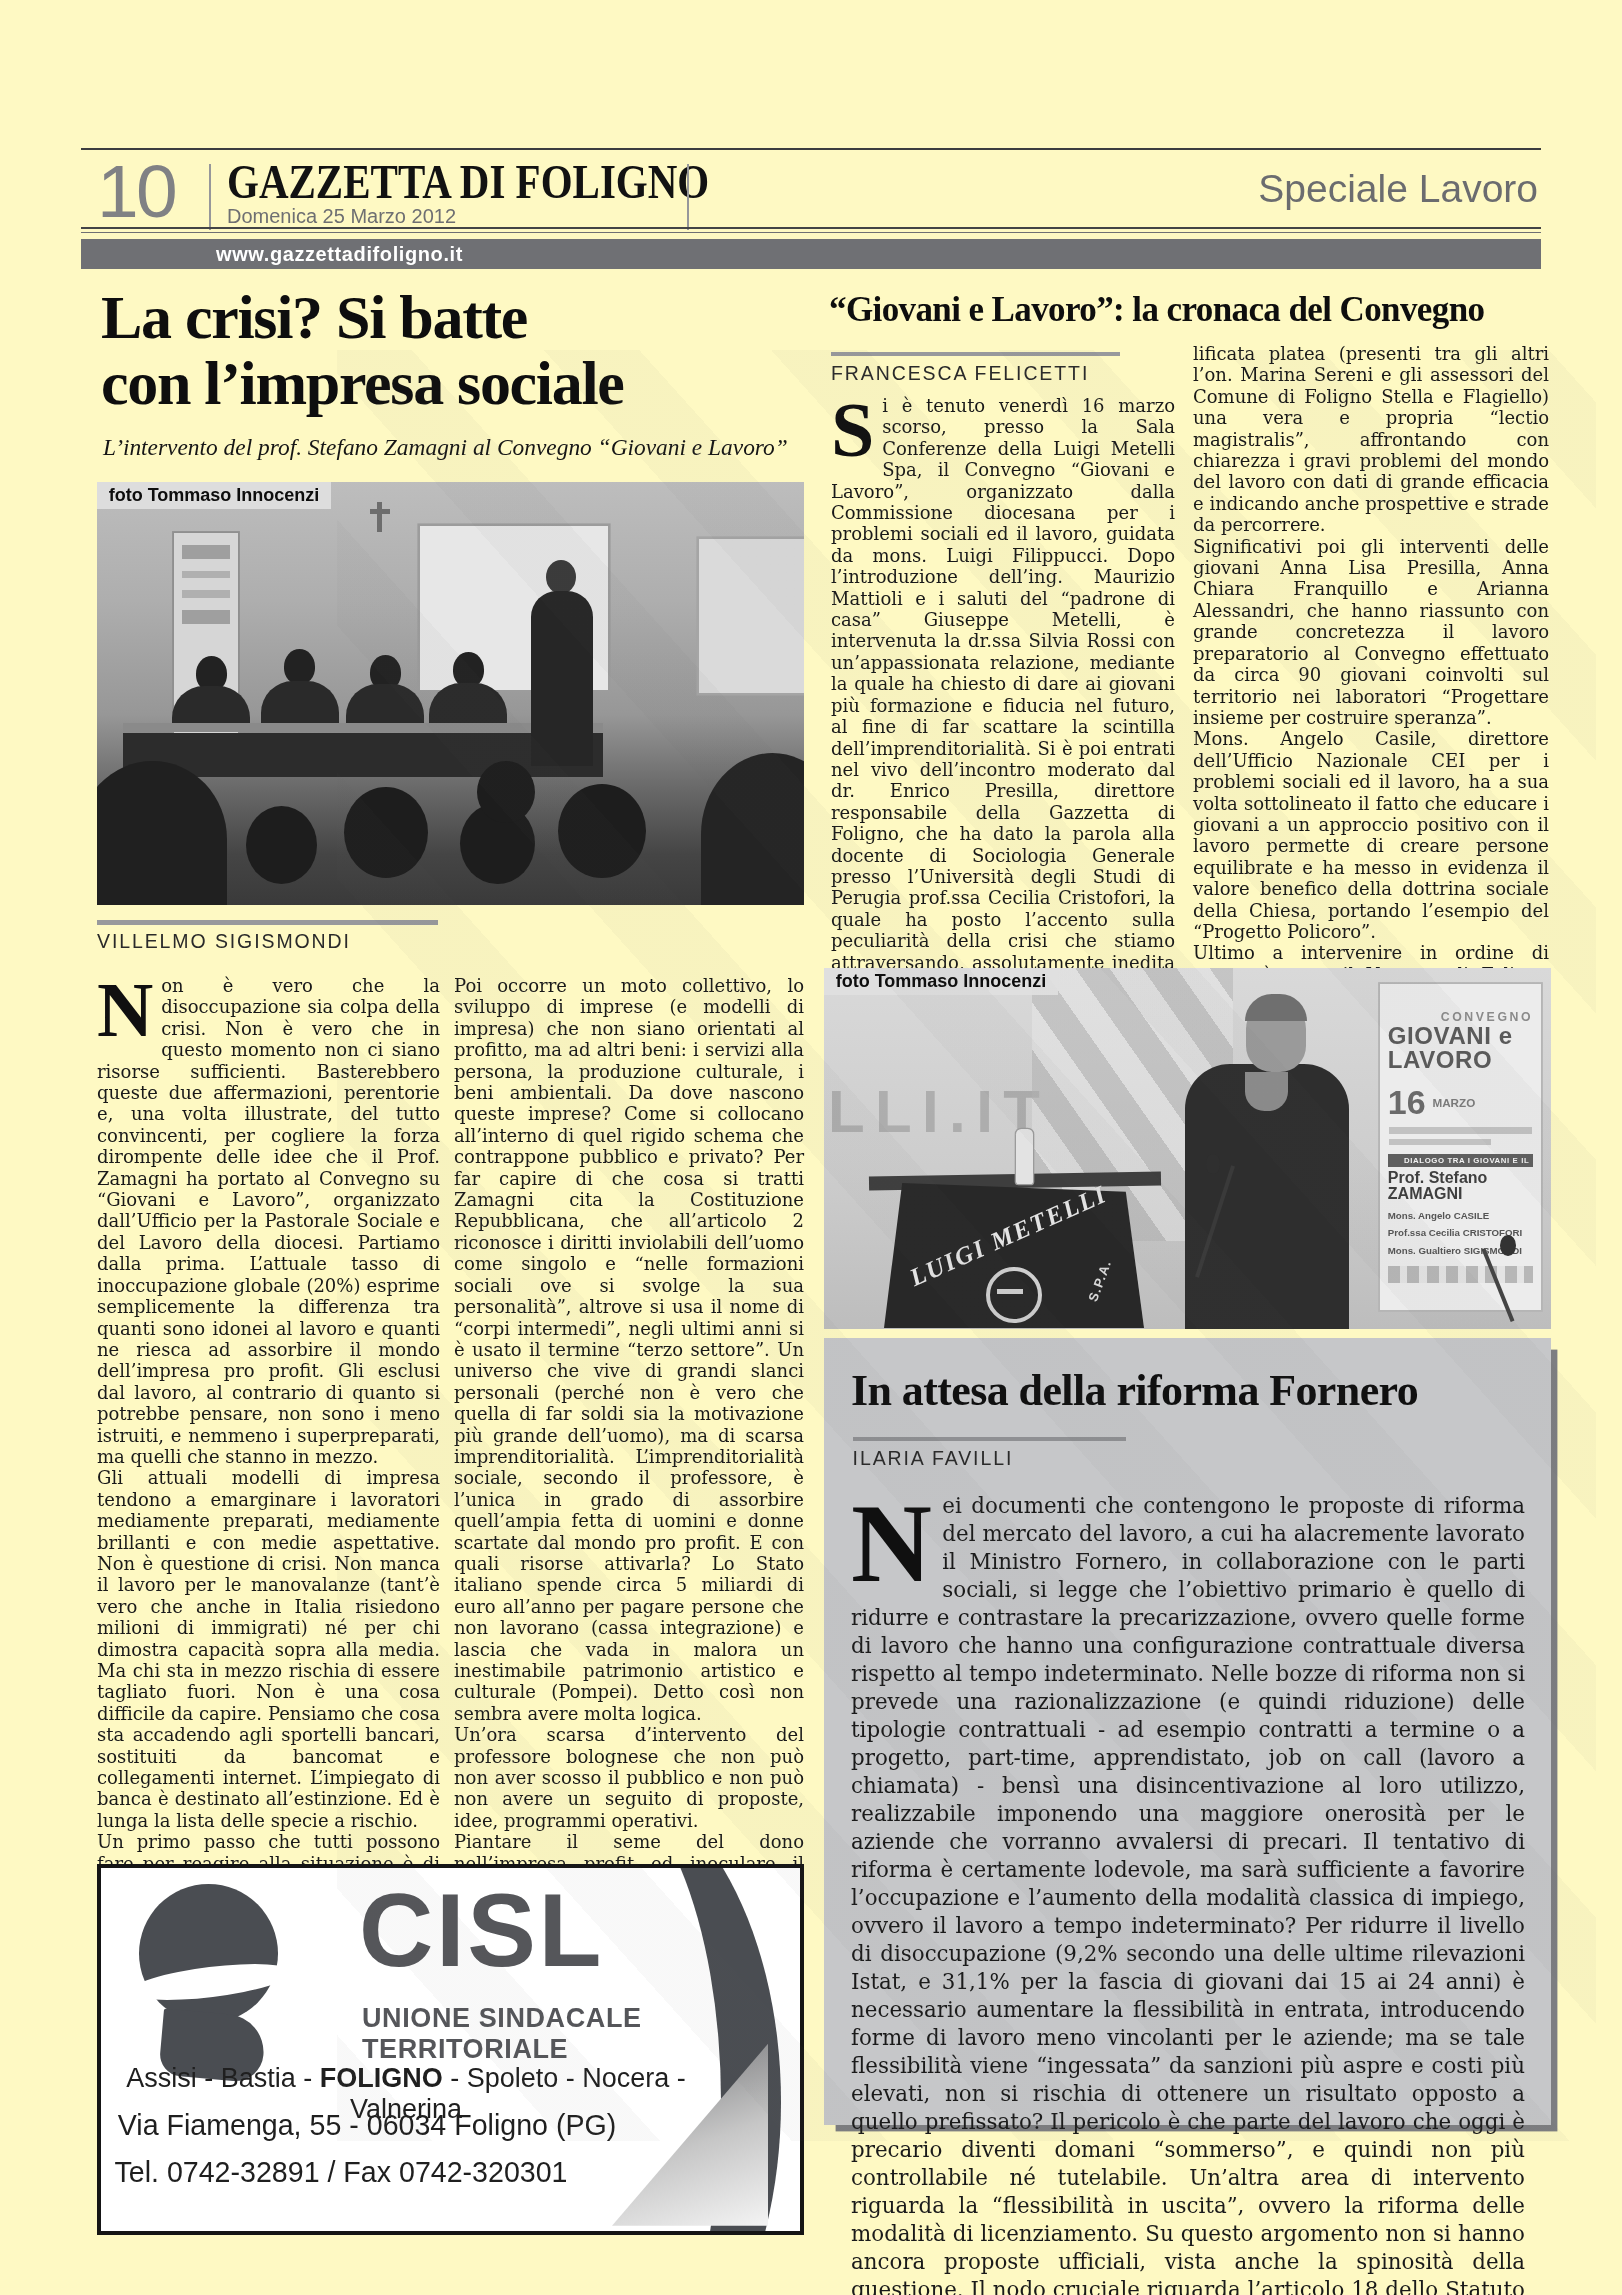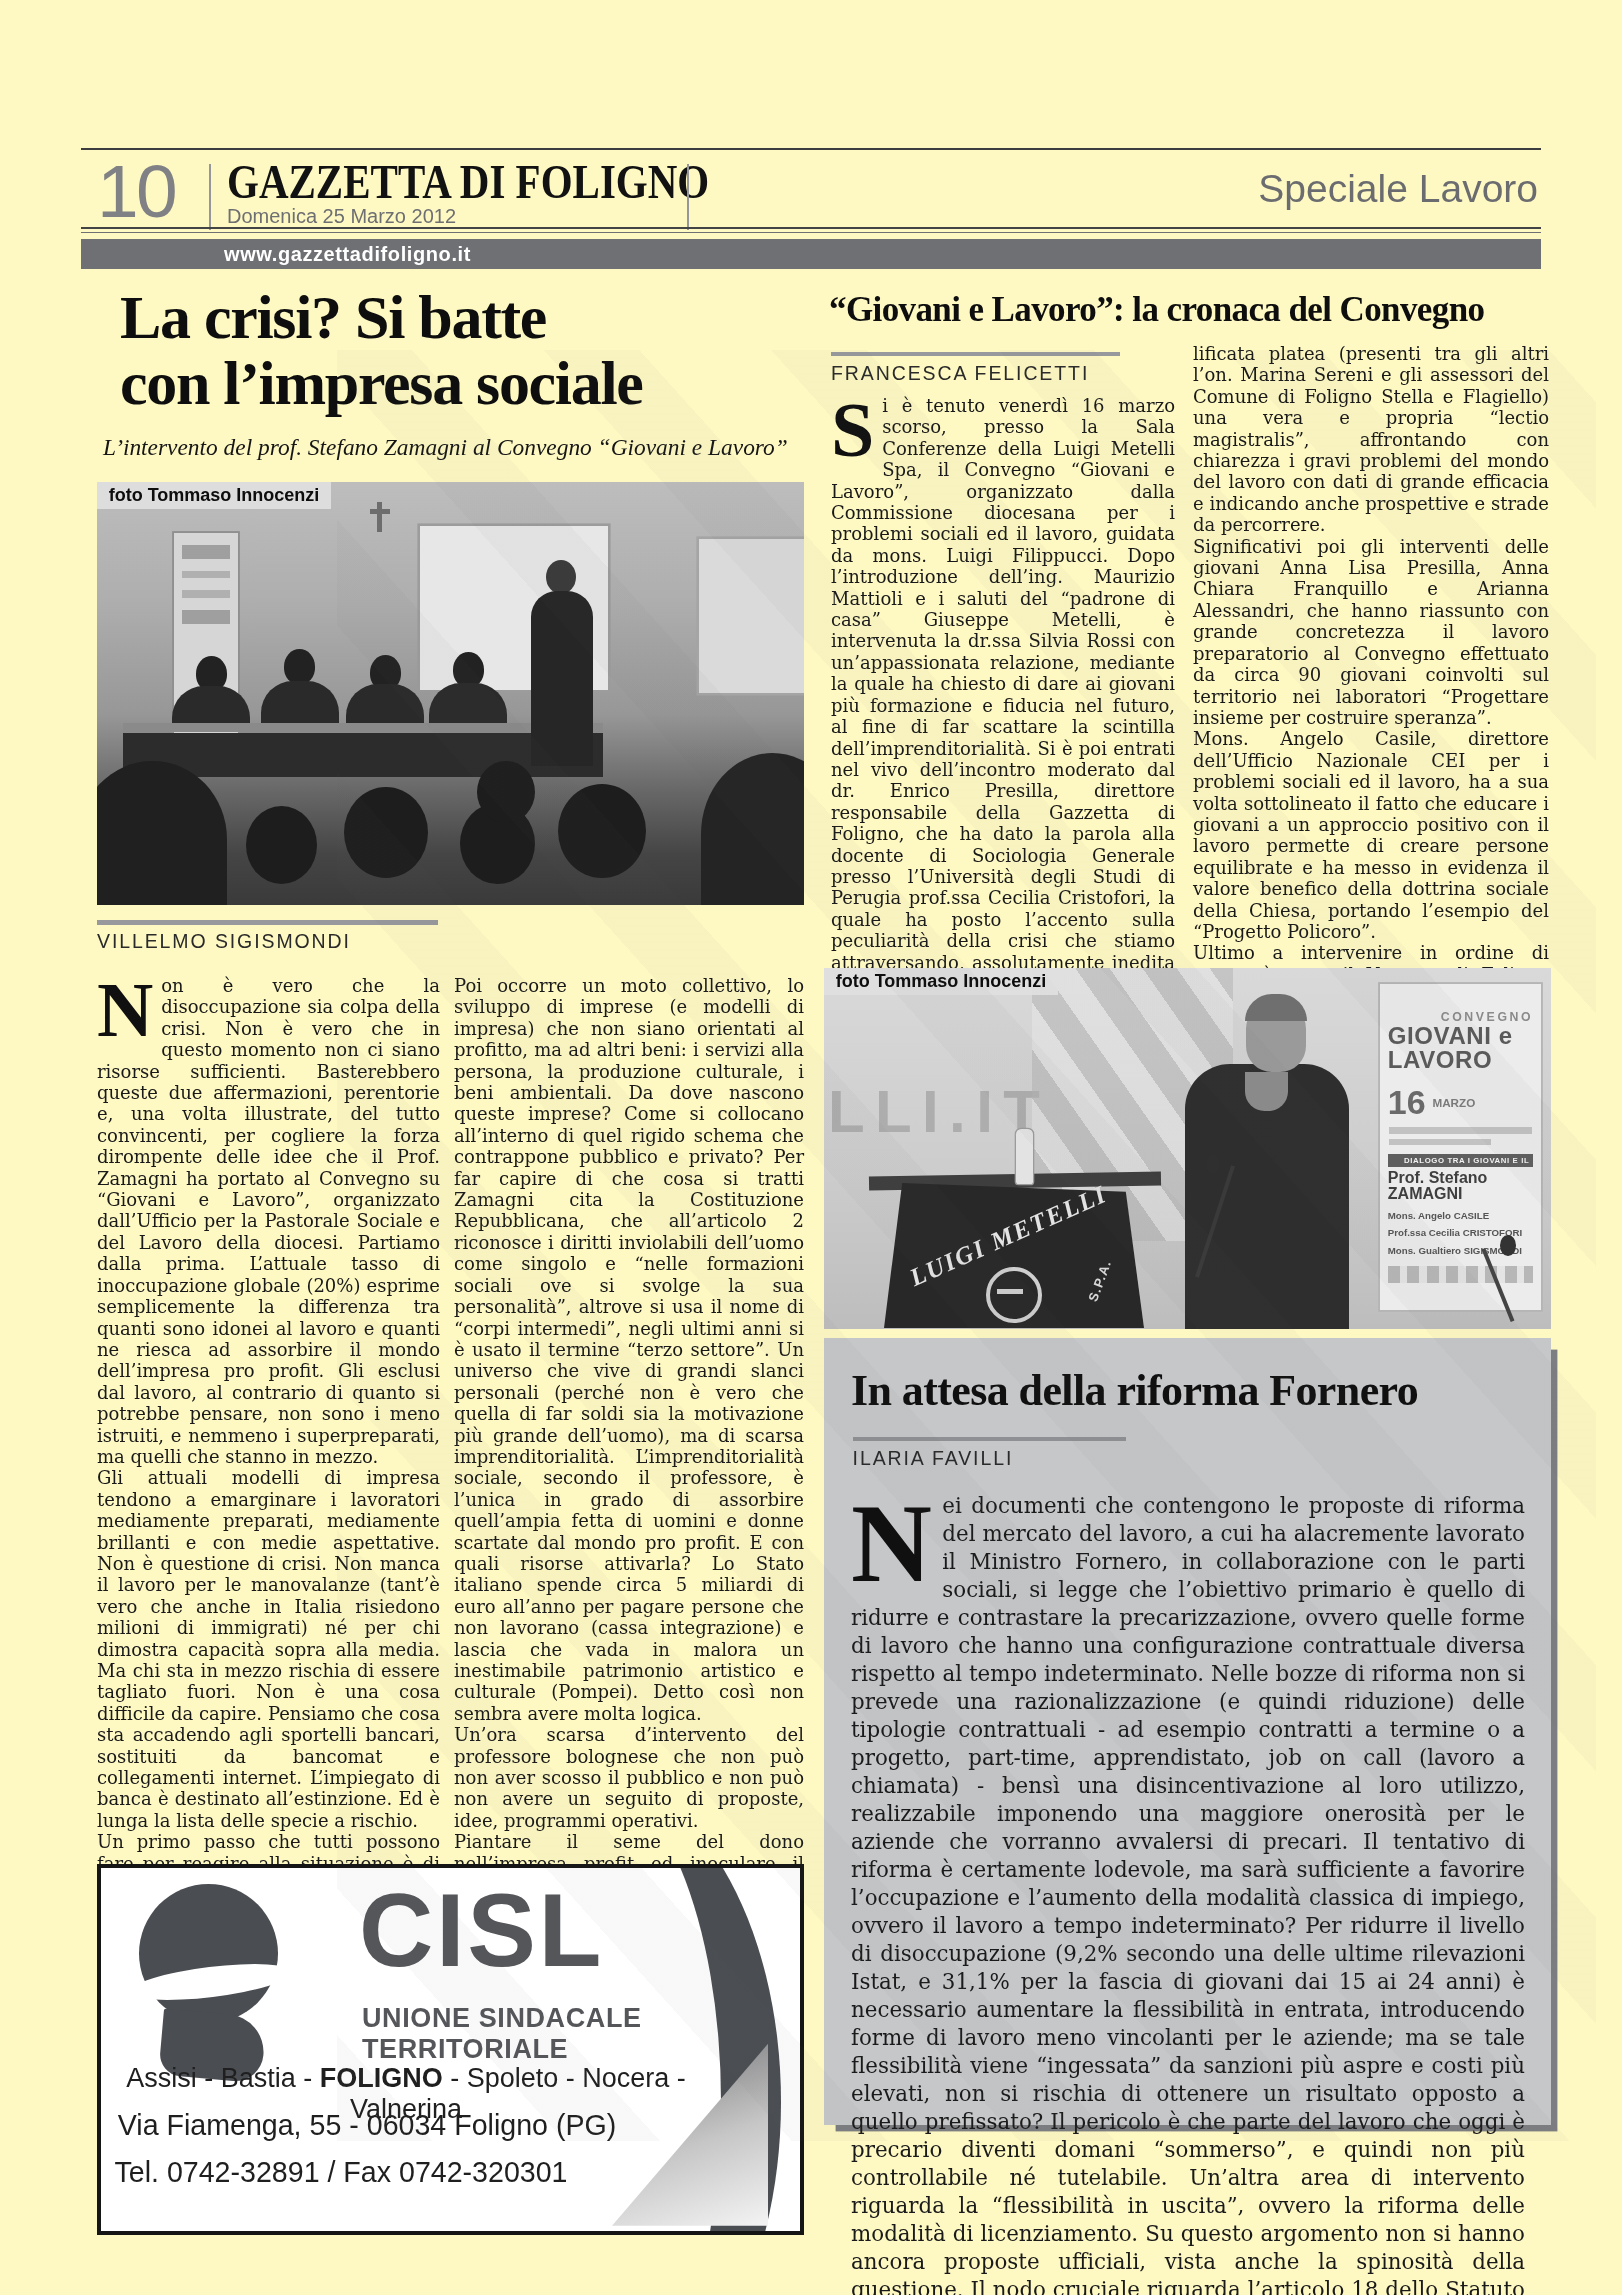--- a/index.html
+++ b/index.html
@@ -15,25 +15,25 @@
   .masthead-title{position:absolute;left:227px;top:158px;font-family:"Liberation Serif",serif;
                   font-weight:700;font-size:41px;line-height:1;color:#121212;letter-spacing:0px;
                   transform:scaleY(1.18);transform-origin:left top;white-space:nowrap;}
   .masthead-date{position:absolute;left:227px;top:205px;width:448px;text-align:left;
                  font-size:20px;color:#6e6f72;}
   .section-label{position:absolute;right:84px;top:167px;font-size:39px;color:#6b6c6f;}
   .mast-rule1{position:absolute;left:81px;top:227px;width:1460px;height:1.9px;background:#434446;}
   .mast-rule2{position:absolute;left:81px;top:232px;width:1460px;height:1.3px;background:#6f7073;}
   .url-bar{position:absolute;left:81px;top:239px;width:1460px;height:30px;background:#6f7074;}
   .url-bar span{display:block;padding-left:135px;line-height:30px;color:#ffffff;
-                font-weight:700;font-size:20px;letter-spacing:0.6px;margin-left:8px;}
+                font-weight:700;font-size:20px;letter-spacing:0.6px;}
 
   
   .l-title{position:absolute;left:101px;top:284px;width:720px;font-family:"Liberation Serif",serif;
-           font-weight:700;font-size:62px;line-height:1.07;letter-spacing:-1.3px;color:#0e0e0e;margin-left:19px;}
+           font-weight:700;font-size:62px;line-height:1.07;letter-spacing:-1.3px;color:#0e0e0e;}
   .l-subtitle{position:absolute;left:103px;top:434px;width:707px;font-family:"Liberation Serif",serif;
               font-style:italic;font-size:23.4px;color:#161616;}
   .byline-rule{height:4.5px;background:#98999c;}
   .byline-text{font-size:19.5px;letter-spacing:1.9px;color:#2a2a2a;margin-top:5.8px;white-space:nowrap;}
   .l-byline{position:absolute;left:97px;top:920px;width:341px;}
   .r-title{position:absolute;left:829px;top:292px;width:722px;font-family:"Liberation Serif",serif;
            font-weight:700;font-size:35px;line-height:1.05;color:#0e0e0e;letter-spacing:-0.6px;}
   .r-byline{position:absolute;left:831px;top:352px;width:289px;}
   .r-byline .byline-rule{height:3.9px;}
 

